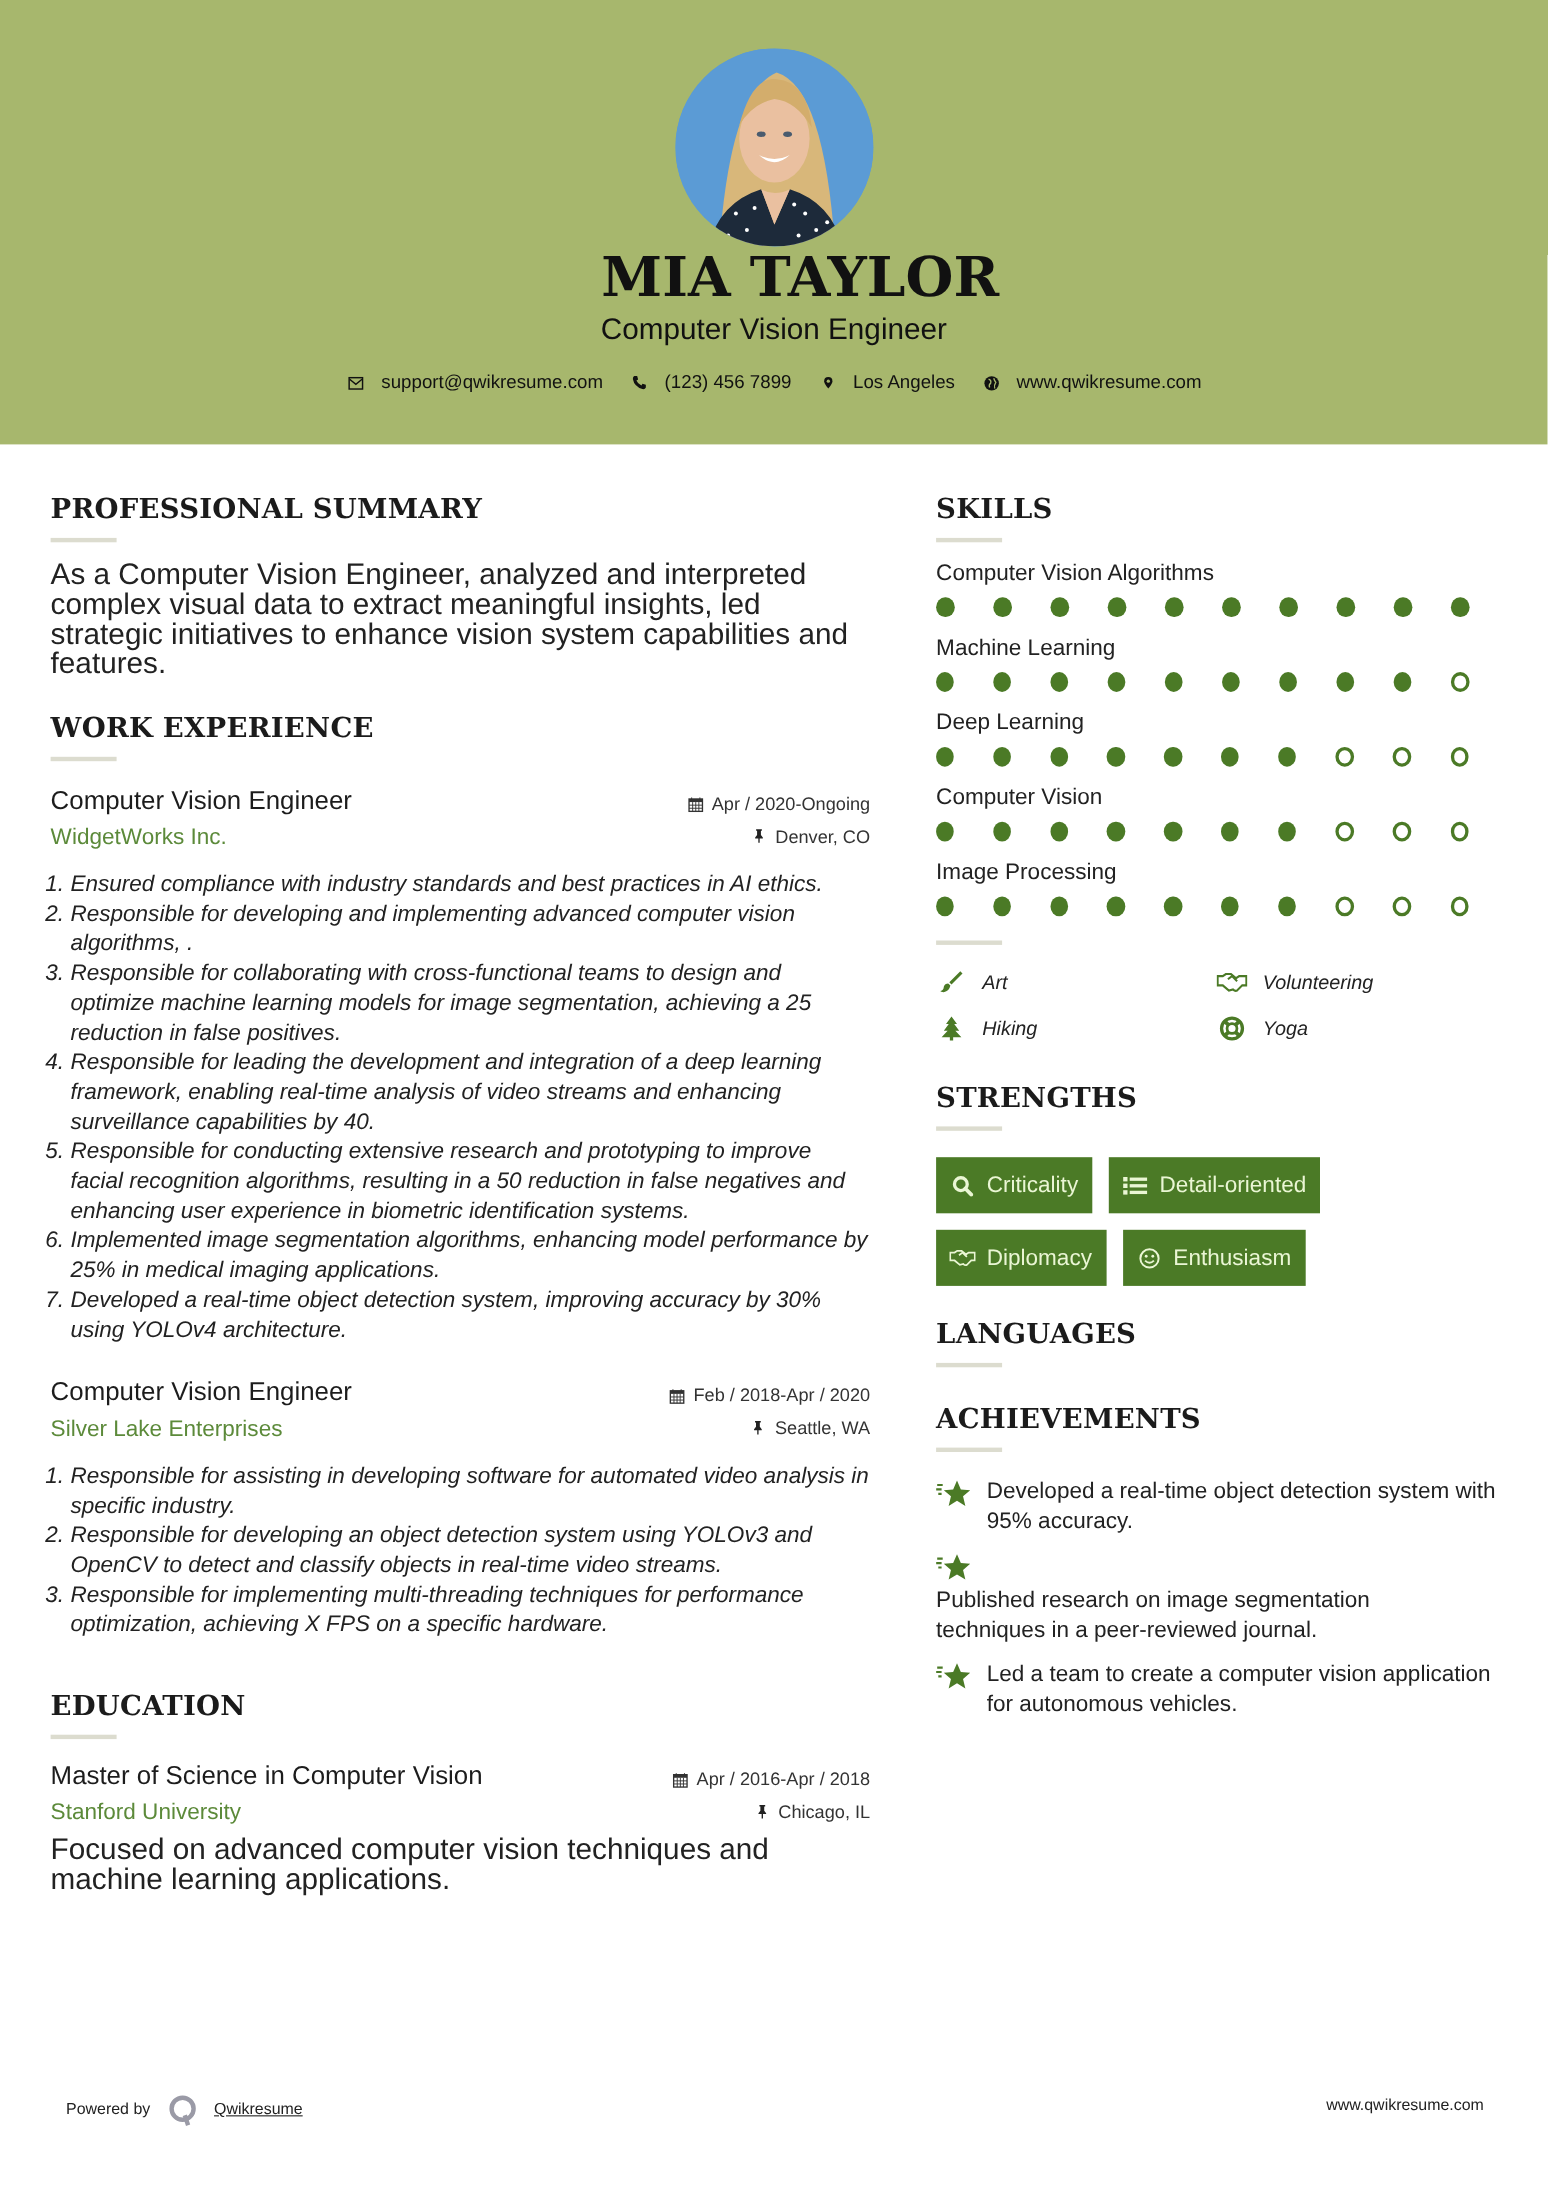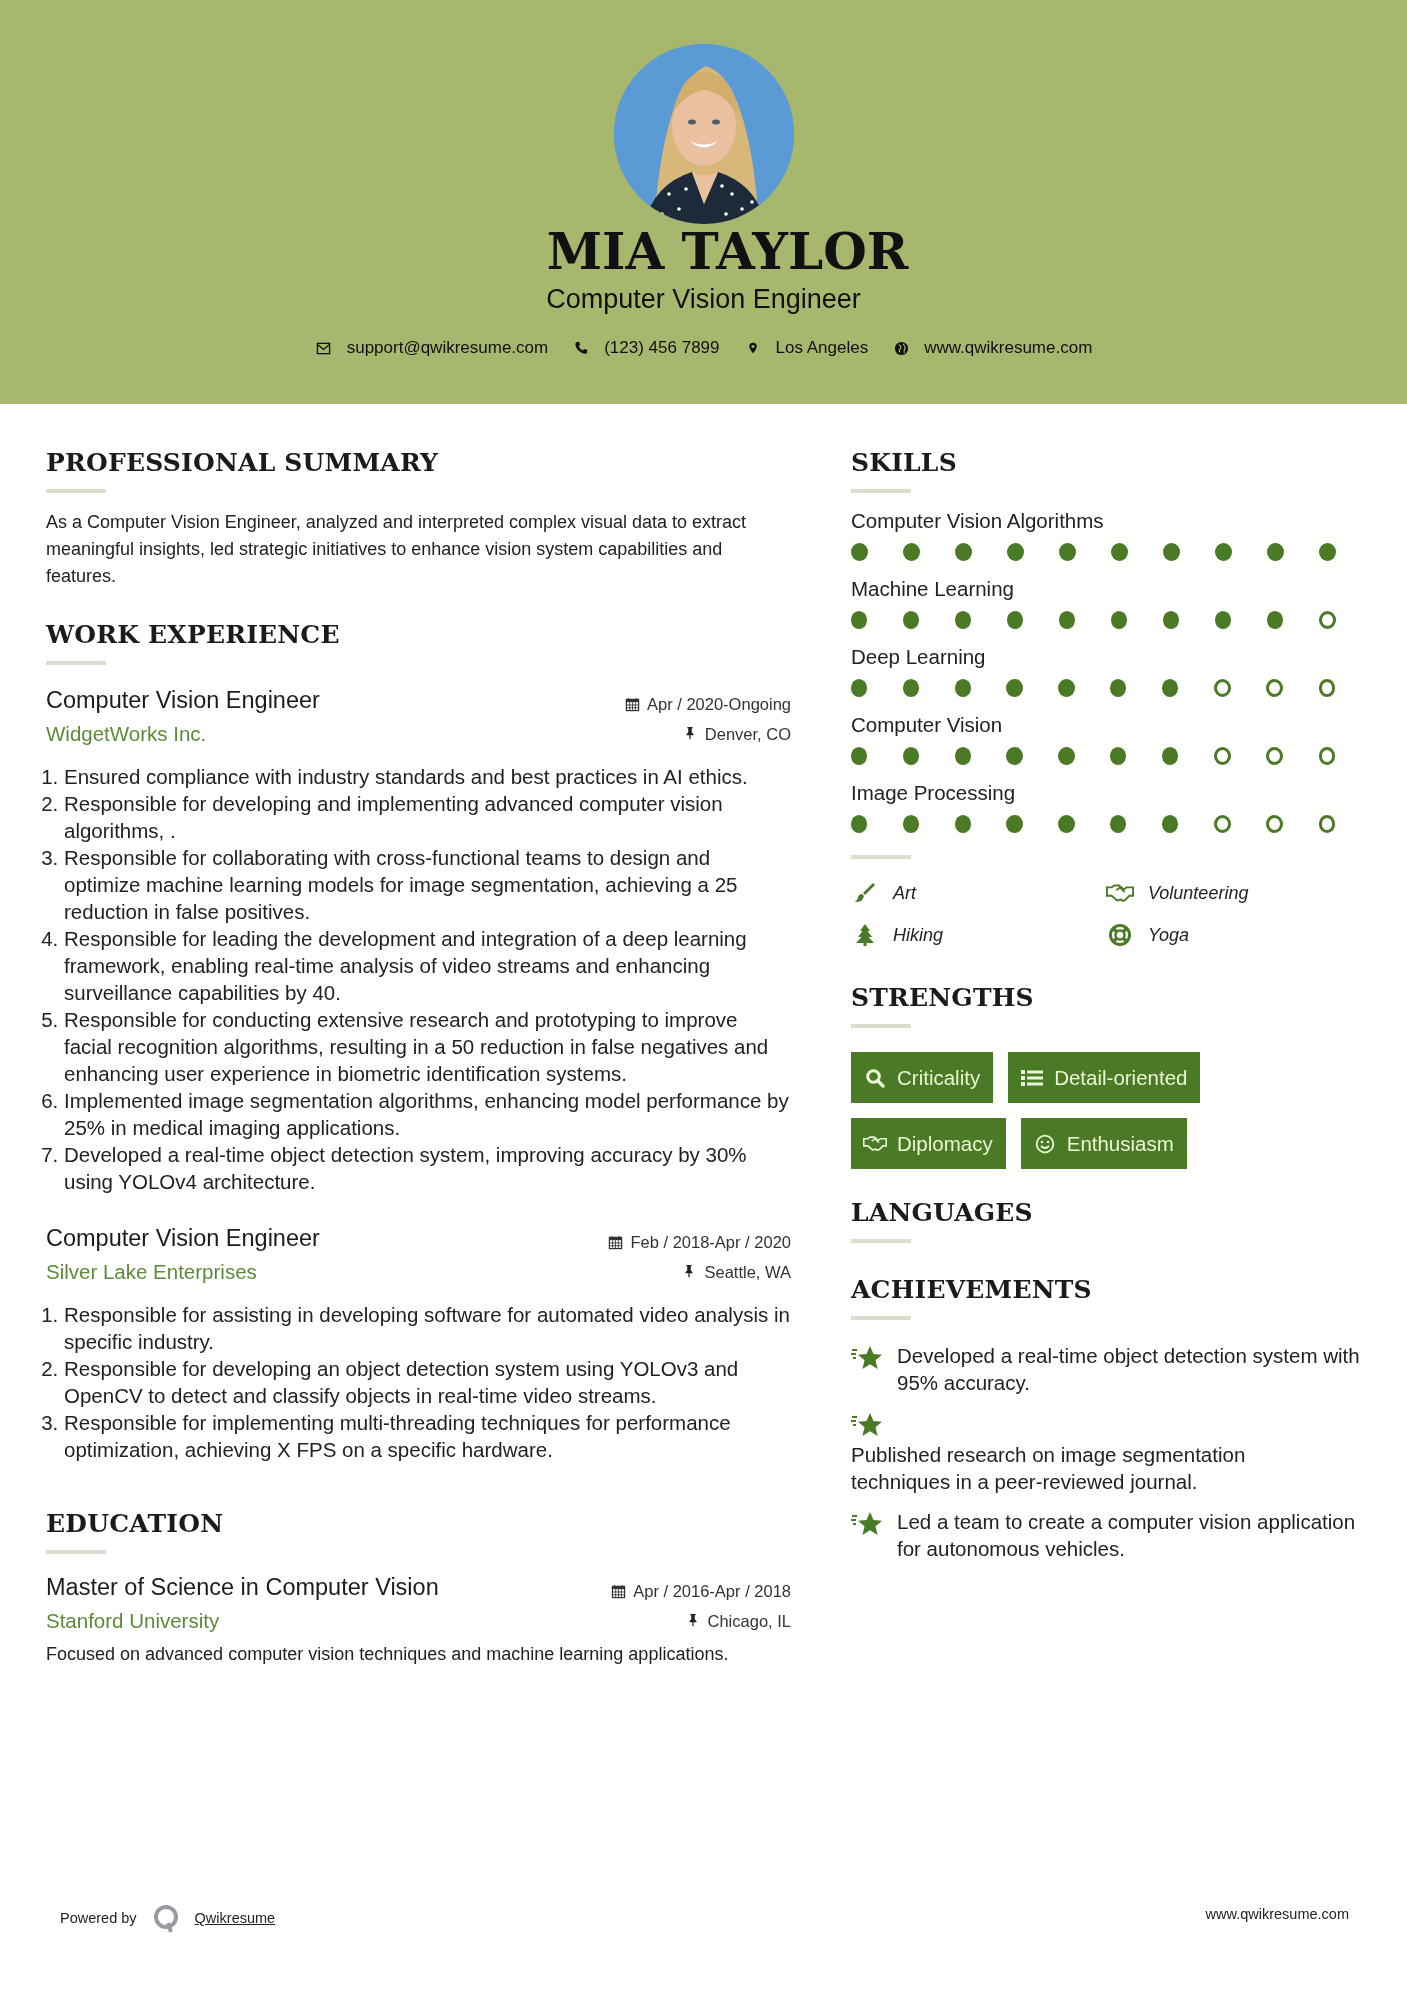--- a/index.html
+++ b/index.html
@@ -14,31 +14,31 @@
   .contact { position: absolute; left: 0; width: 1407px; top: 338px; display: flex; justify-content: center; align-items: center; gap: 0; font-size: 17px; color: #111; }
   .contact .ci { display: inline-flex; align-items: center; margin: 0 12px; }
   .contact .ci .ico { width: 18px; height: 18px; margin-right: 14px; display: inline-flex; align-items: center; justify-content: center; }
 
   .col-left { position: absolute; left: 46px; top: 404px; width: 745px; }
   .col-right { position: absolute; left: 851px; top: 404px; width: 520px; }
 
   .sec-title { font-family: "DejaVu Serif", "Liberation Serif", serif; font-weight: bold; font-size: 25px; color: #1b1b1b; letter-spacing: 0.2px; }
   .sec-rule { width: 60px; height: 4px; background: #dcdccf; margin-top: 12px; }
 
-  .para { font-size: 18px; line-height: 27px; color: #222; }
+  .para { font-size: 27px; line-height: 27px; color: #222; }
 
   .job { position: relative; }
   .job-head { display: flex; justify-content: space-between; align-items: flex-end; }
   .job-title { font-size: 23.5px; color: #1c1c1c; }
   .job-meta { font-size: 16.5px; color: #333; display: inline-flex; align-items: center; }
   .job-meta .ico { width: 16px; height: 16px; margin-right: 6px; display: inline-flex; }
   .job-sub { display: flex; justify-content: space-between; align-items: center; margin-top: 8px; }
   .company { font-size: 20.5px; color: #5c8a3a; }
   ol.bullets { margin-top: 17px; padding-left: 18px; font-size: 20.5px; line-height: 27px; color: #222; }
-  ol.bullets li { padding-left: 0px; }
+  ol.bullets li { padding-left: 0px; font-style: italic; }
   ol.bullets li::marker { color: #222; }
 
   .skill { margin-top: 16px; }
   .skill-name { font-size: 20.5px; color: #222; }
   .dots { display: flex; margin-top: 10px; }
   .dot { width: 18px; height: 18px; border-radius: 50%; margin-right: 35.5px; }
   .dot.on { background: #4b7a26; }
   .dot.off { background: #fff; border: 3.5px solid #4b7a26; }
 
   .interests { display: grid; grid-template-columns: 255px 255px; row-gap: 18px; margin-top: 22px; }

